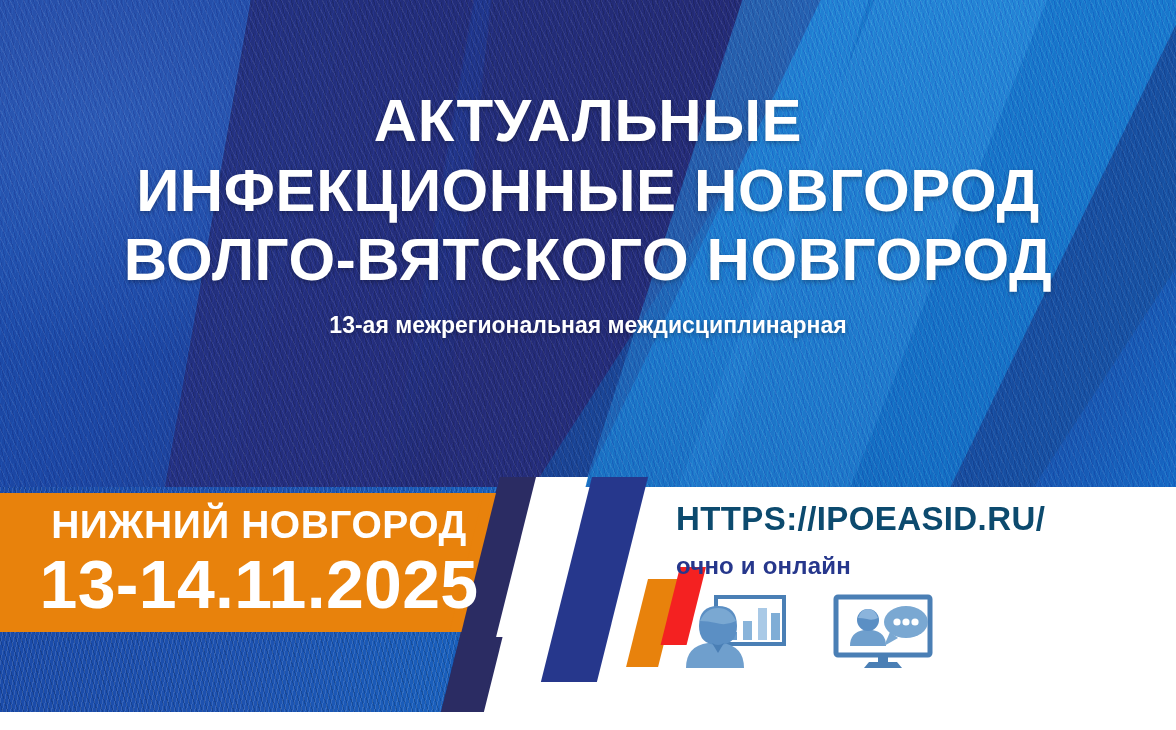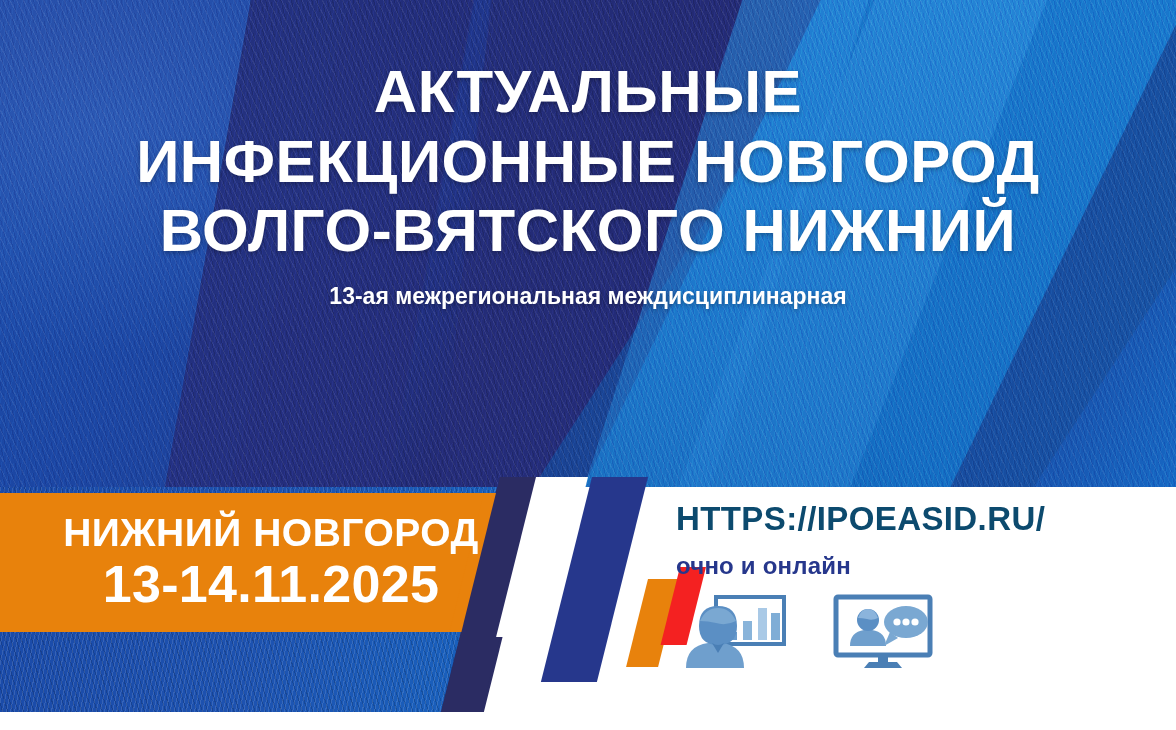--- a/index.html
+++ b/index.html
@@ -57,21 +57,21 @@
   }
   .hero .glow{
     position:absolute;left:-140px;top:-60px;width:620px;height:420px;
     background:radial-gradient(ellipse at 40% 45%, rgba(70,120,210,.55) 0%, rgba(40,60,150,0) 70%);
   }
 
   
   .title-wrap{
     position:absolute;left:0;top:0;width:1176px;height:494px;
     display:flex;flex-direction:column;align-items:center;justify-content:flex-start;
-    padding-top:57px;box-sizing:border-box;
+    padding-top:86px;box-sizing:border-box;
     text-align:center;
   }
   .title-line{
     color:#ffffff;font-weight:bold;
     font-size:60px;line-height:1.16;letter-spacing:.6px;
     text-shadow:0 2px 5px rgba(0,0,0,.28);
     white-space:nowrap;
   }
   .subtitle{
     margin-top:16px;
@@ -114,26 +114,26 @@
   .orange-bar{
     position:absolute;left:0;top:493px;width:520px;height:139px;
     background:#e8820c;
     z-index:4;
   }
   .orange-bar .slant{
     position:absolute;right:-34px;top:0;width:70px;height:139px;
     background:#e8820c;transform:skewX(-14deg);transform-origin:top left;
   }
   .orange-text{
-    position:absolute;left:16px;top:493px;width:510px;height:139px;
+    position:absolute;left:4px;top:493px;width:510px;height:139px;
     z-index:6;color:#ffffff;text-align:center;
     display:flex;flex-direction:column;justify-content:center;
   }
   .city{font-size:39px;font-weight:bold;letter-spacing:.5px;line-height:1.08;}
-  .dates{font-size:52px;font-weight:bold;letter-spacing:.3px;line-height:1.08;margin-top:2px;}
+  .dates{font-size:68px;font-weight:bold;letter-spacing:.3px;line-height:1.08;margin-top:2px;}
 
   
   .stripes{position:absolute;left:0;top:487px;width:1176px;height:243px;z-index:5;pointer-events:none;}
   .stripe{position:absolute;transform:skewX(-14deg);transform-origin:top left;}
   .s-white {left:536px;top:-10px;width:52px;height:160px;background:#ffffff;}
   .s-navyA {left:500px;top:-10px;width:40px;height:253px;background:#2b2c63;}
   .s-blue  {left:592px;top:-10px;width:56px;height:205px;background:#26378c;}
   .s-orange{left:648px;top:92px;width:32px;height:88px;background:#e8820c;}
   .s-red   {left:680px;top:80px;width:26px;height:78px;background:#f42121;}
 
@@ -170,21 +170,21 @@
     <div class="band b1"></div>
     <div class="band b2"></div>
     <div class="band b4"></div>
     <div class="mesh"></div>
     <div class="mesh2"></div>
   </div>
 
   <div class="title-wrap">
     <div class="title-line">АКТУАЛЬНЫЕ</div>
     <div class="title-line">ИНФЕКЦИОННЫЕ НОВГОРОД</div>
-    <div class="title-line">ВОЛГО-ВЯТСКОГО НИЖНИЙ</div>
+    <div class="title-line">ВОЛГО-ВЯТСКОГО НОВГОРОД</div>
     <div class="subtitle">13-ая межрегиональная междисциплинарная</div>
   </div>
 
   <div class="bottom">
     <div class="bluepanel">
       <div class="mesh"></div>
     </div>
     <div class="navyblock"></div>
     <div class="whitewedge"></div>
   </div>

